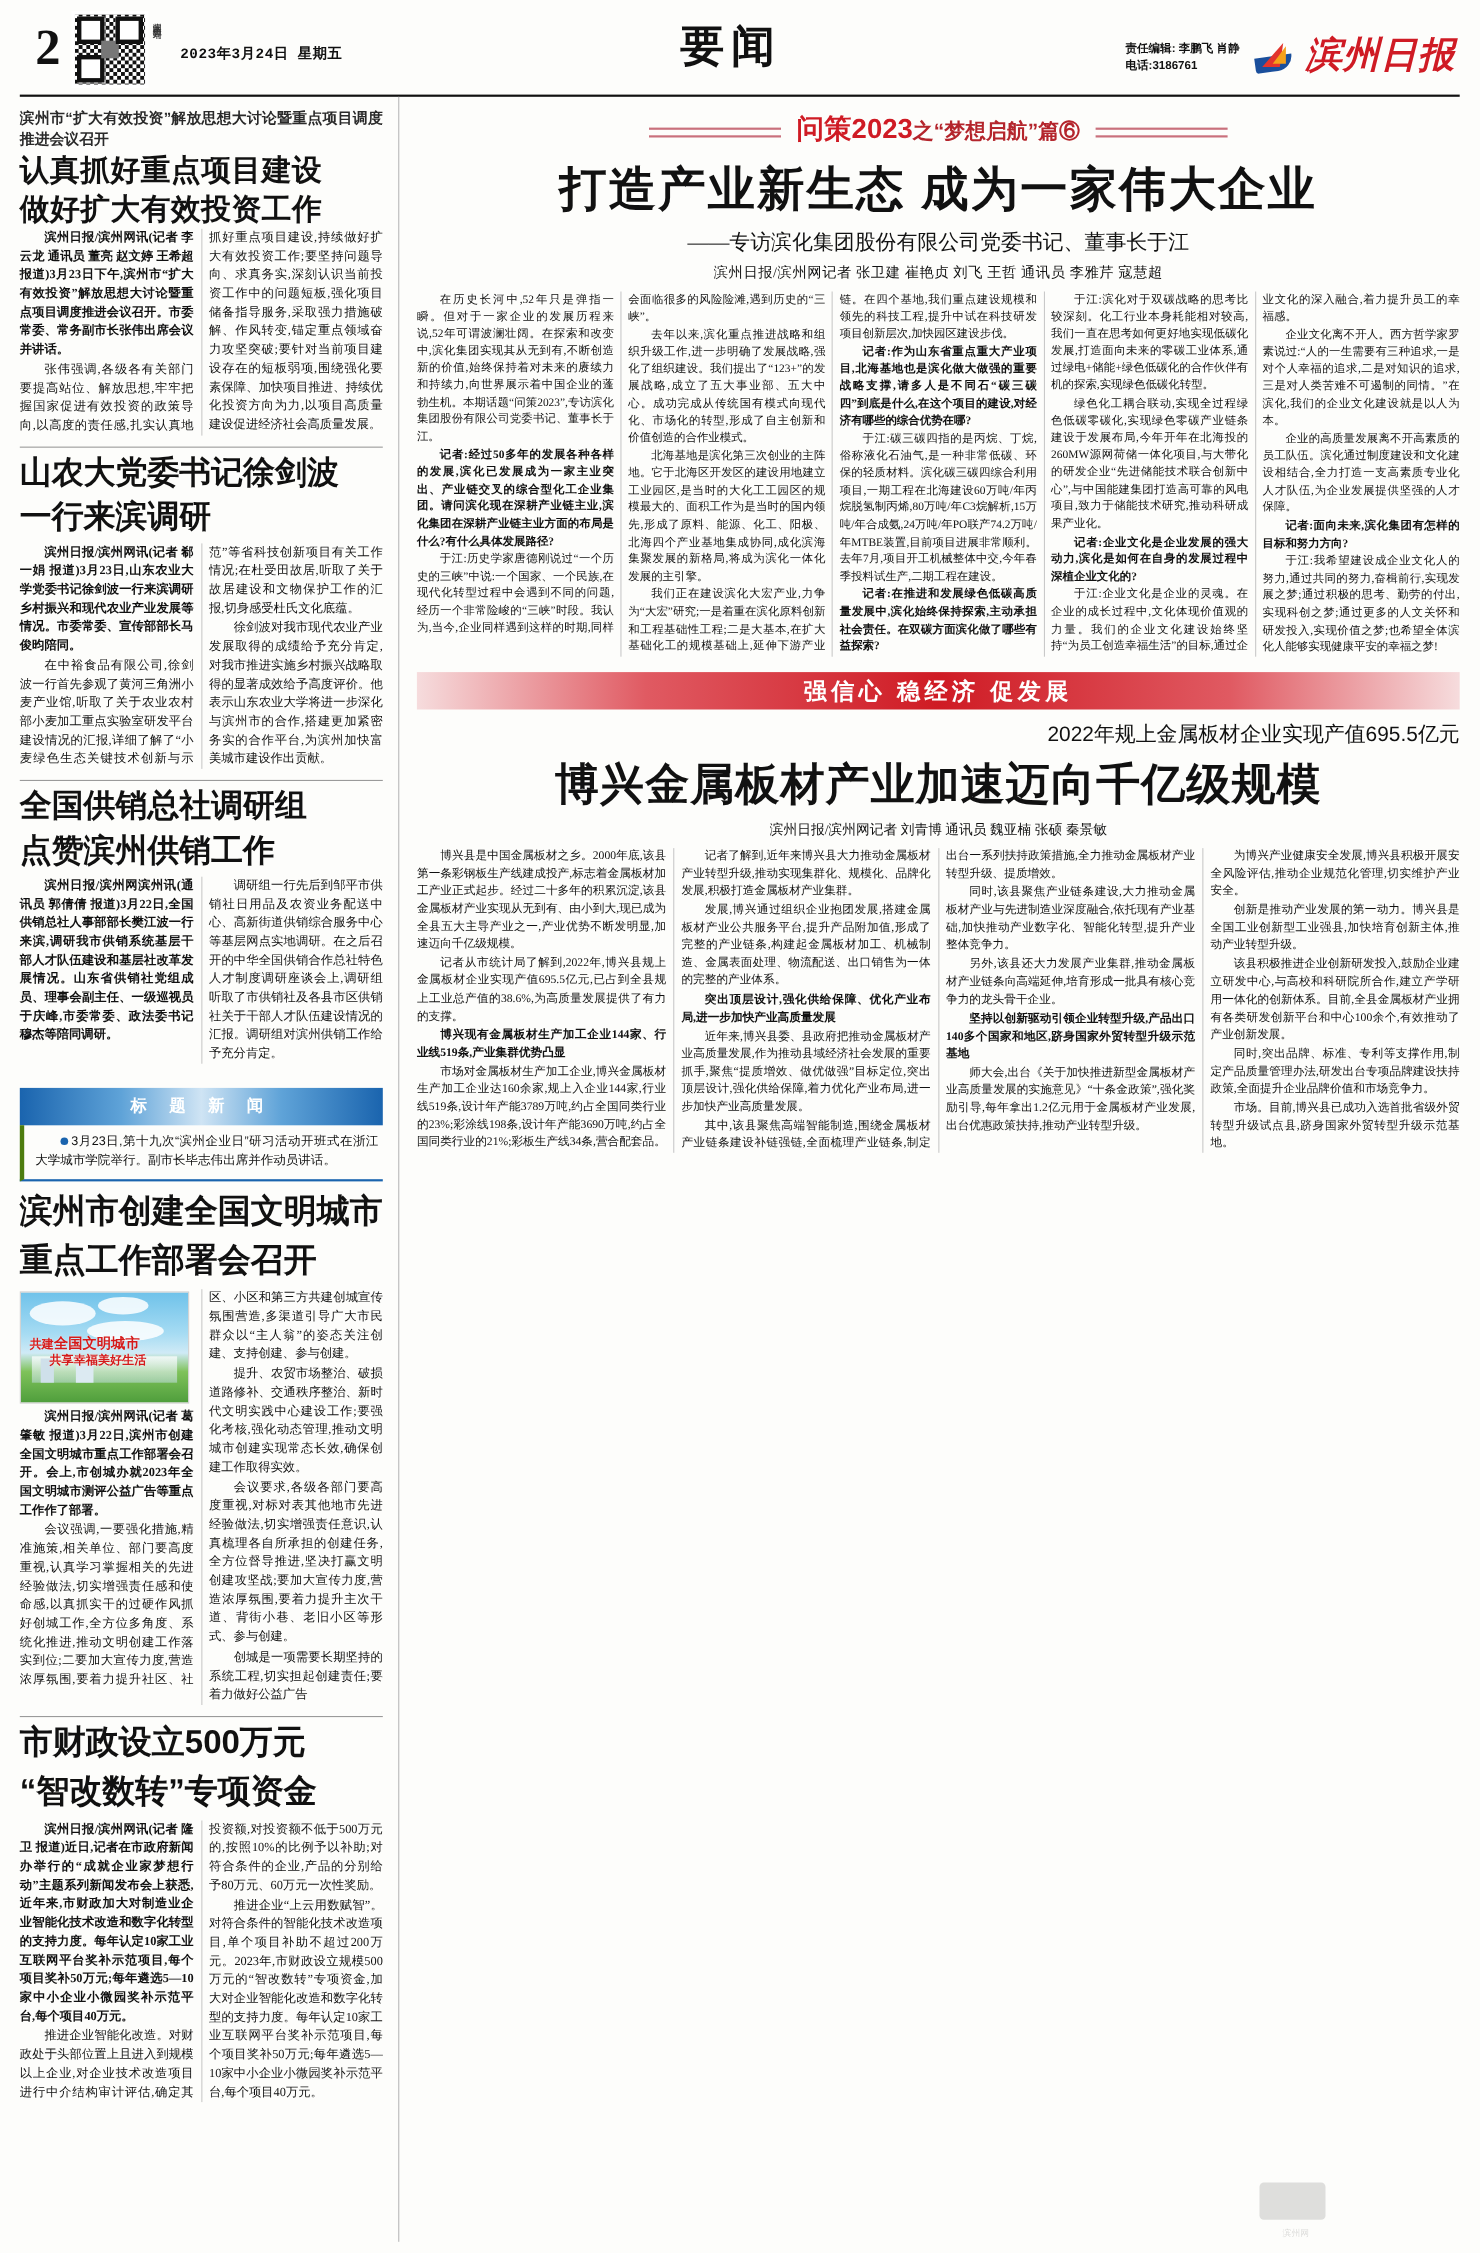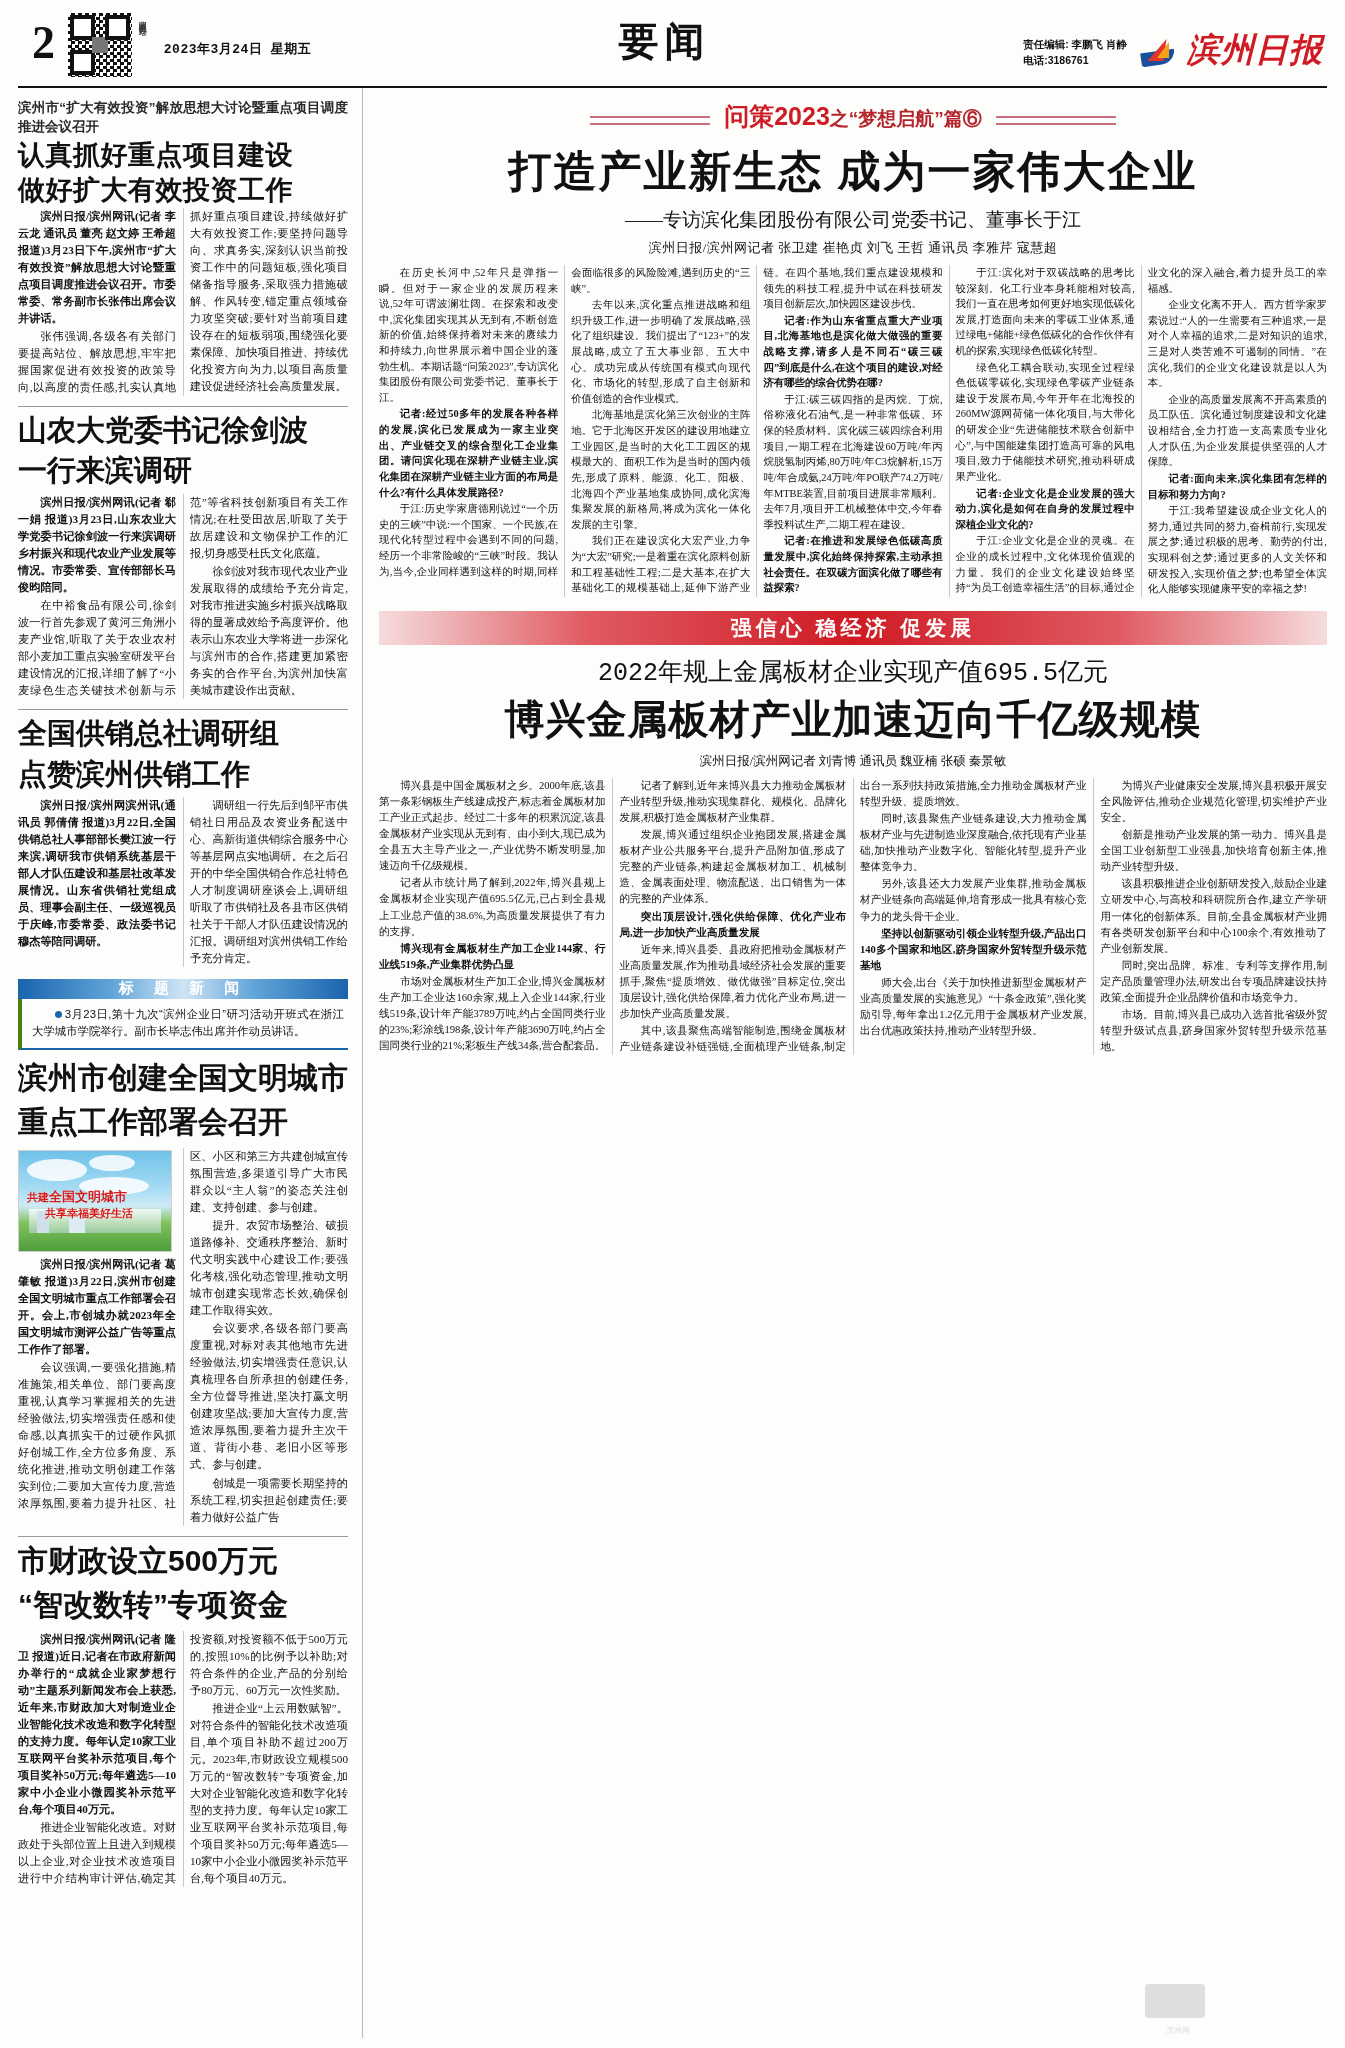--- a/index.html
+++ b/index.html
@@ -58,23 +58,23 @@
 
   .twocol{column-count:2;column-gap:14px;column-rule:1px solid #c9c9c9;
      font-size:11.2px;line-height:1.52;text-align:justify;}
   .twocol p{margin:0 0 1px;text-indent:2em;}
   .twocol p.noind{text-indent:0;}
   .lead{font-weight:700;}
 
   .divider{border-top:1px solid #9a9a9a;margin:10px 0 6px;}
 
   
-  .tb-banner{height:20px;background:linear-gradient(90deg,#1a64ae 0%,#5fa3d8 28%,#cfe4f4 50%,#5fa3d8 72%,#1a64ae 100%);
+  .tb-banner{height:34px;background:linear-gradient(90deg,#1a64ae 0%,#5fa3d8 28%,#cfe4f4 50%,#5fa3d8 72%,#1a64ae 100%);
      color:#fff;display:flex;align-items:center;justify-content:center;font-size:15px;font-weight:700;letter-spacing:8px;
-     font-family:"Liberation Sans",sans-serif;margin-top:12px;text-align:center;}
+     font-family:"Liberation Sans",sans-serif;margin-top:22px;text-align:center;}
   .tb-box{border-left:4px solid #4d7c0f;border-bottom:2px solid #1a64ae;padding:7px 4px 8px 10px;margin-bottom:10px;}
   .tb-item{font-size:11.4px;line-height:1.5;text-align:justify;text-indent:2em;font-family:"Liberation Sans",sans-serif;}
   .dot{display:inline-block;width:7px;height:7px;border-radius:50%;background:#1a64ae;margin-right:3px;vertical-align:middle;}
 
   
   .poster{width:152px;height:100px;float:left;margin:2px 9px 4px 0;
     background:linear-gradient(180deg,#6fc2ea 0%,#a7dcf3 38%,#cfeaf6 55%,#7fc25a 72%,#4f9e3c 100%);
     position:relative;overflow:hidden;border:1px solid #cfcfcf;}
   .poster .cloud{position:absolute;background:rgba(255,255,255,.85);border-radius:50%;}
   .poster .c1{width:60px;height:22px;top:8px;left:8px;}
@@ -106,21 +106,21 @@
      font-size:10.4px;line-height:1.5;text-align:justify;}
   .fivecol p{margin:0 0 1px;text-indent:2em;}
   .fivecol p.q{font-weight:700;}
 
   
   .red-banner{height:34px;margin:14px 0 10px;position:relative;
      background:linear-gradient(90deg,#f6dcdd 0%,#e05a62 22%,#cf1b24 50%,#e05a62 78%,#f6dcdd 100%);
      display:flex;align-items:center;justify-content:center;}
   .red-banner span{color:#fff;font-size:21px;font-weight:700;letter-spacing:4px;font-family:"Liberation Sans",sans-serif;}
 
-  .feat2-kicker{text-align:center;font-size:25px;margin:10px 0 4px;font-family:Liberation Mono, monospace;}
+  .feat2-kicker{text-align:right;font-size:19px;margin:10px 0 4px;font-family:Liberation Sans, sans-serif;}
   .feat2-title{text-align:center;font-size:40px;font-weight:700;letter-spacing:1px;margin:4px 0 6px;
      font-family:"Liberation Sans",sans-serif;}
   .feat2-by{text-align:center;font-size:12.5px;margin:6px 0 8px;font-family:"Liberation Serif",serif;}
 
   .fourcol{column-count:4;column-gap:14px;column-rule:1px solid #c9c9c9;
      font-size:10.6px;line-height:1.52;text-align:justify;}
   .fourcol p{margin:0 0 1px;text-indent:2em;}
   .fourcol p.sub{font-weight:700;}
 
   .watermark{position:absolute;right:112px;bottom:10px;width:110px;height:58px;opacity:.18;}

